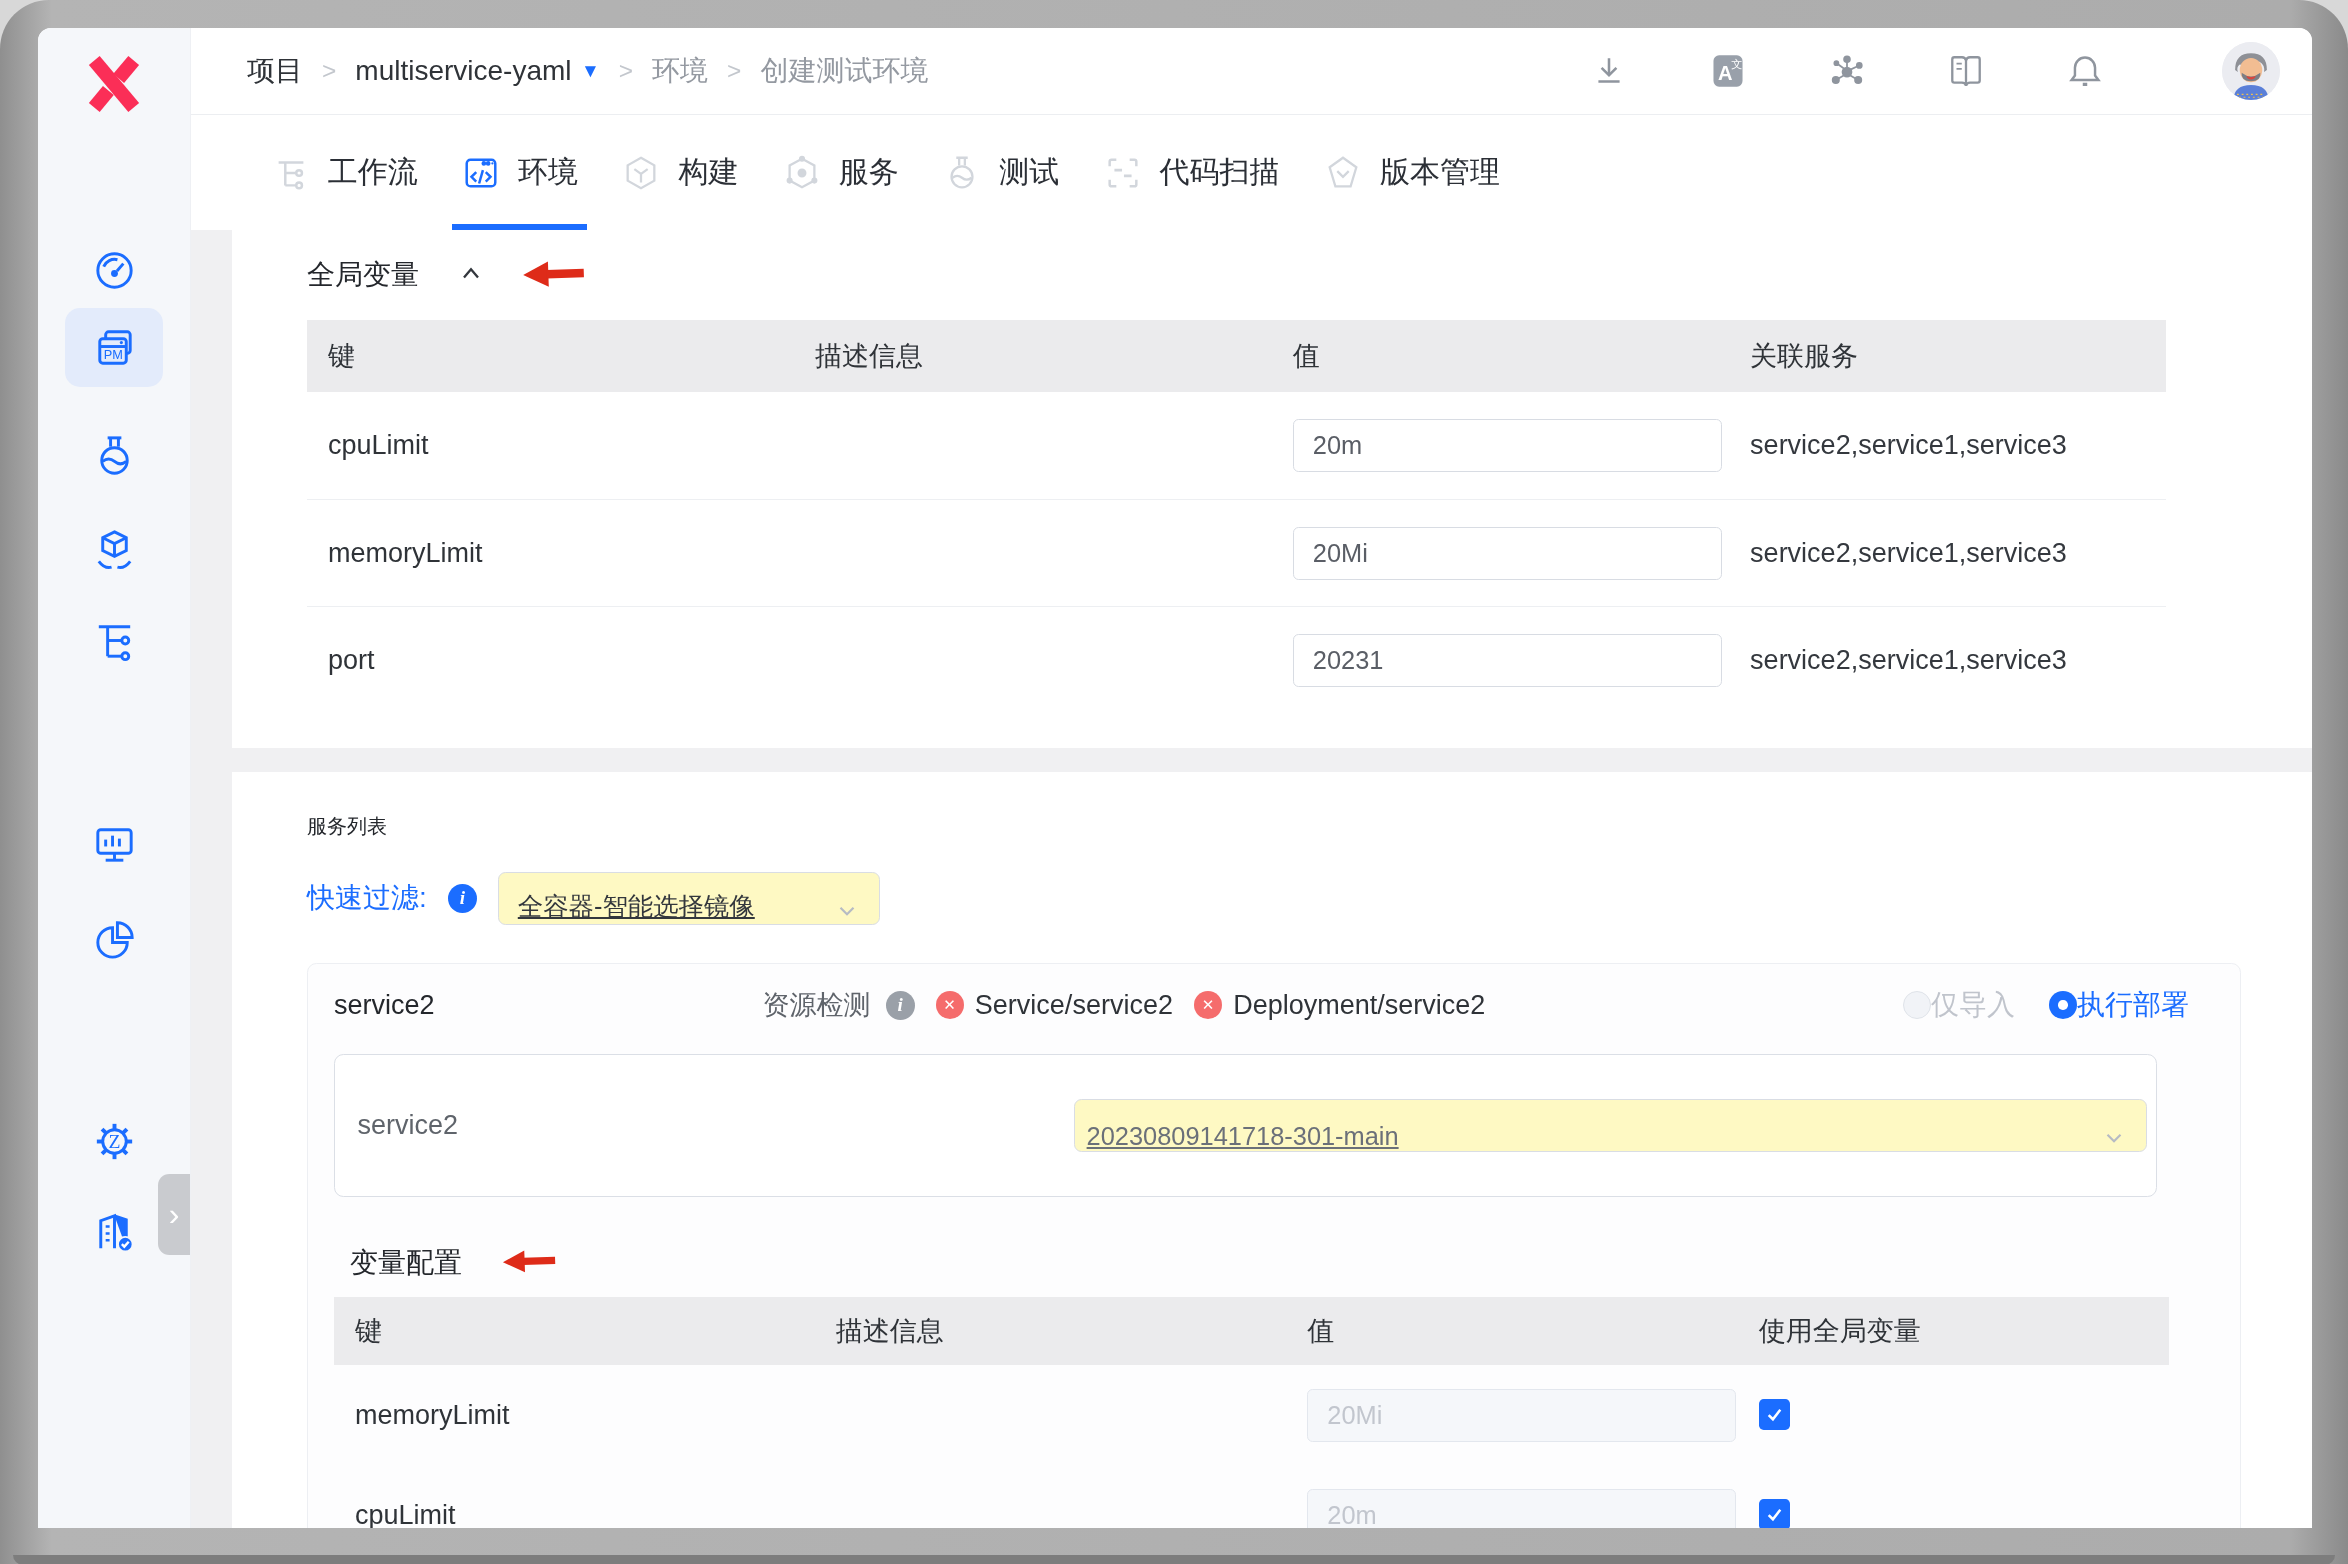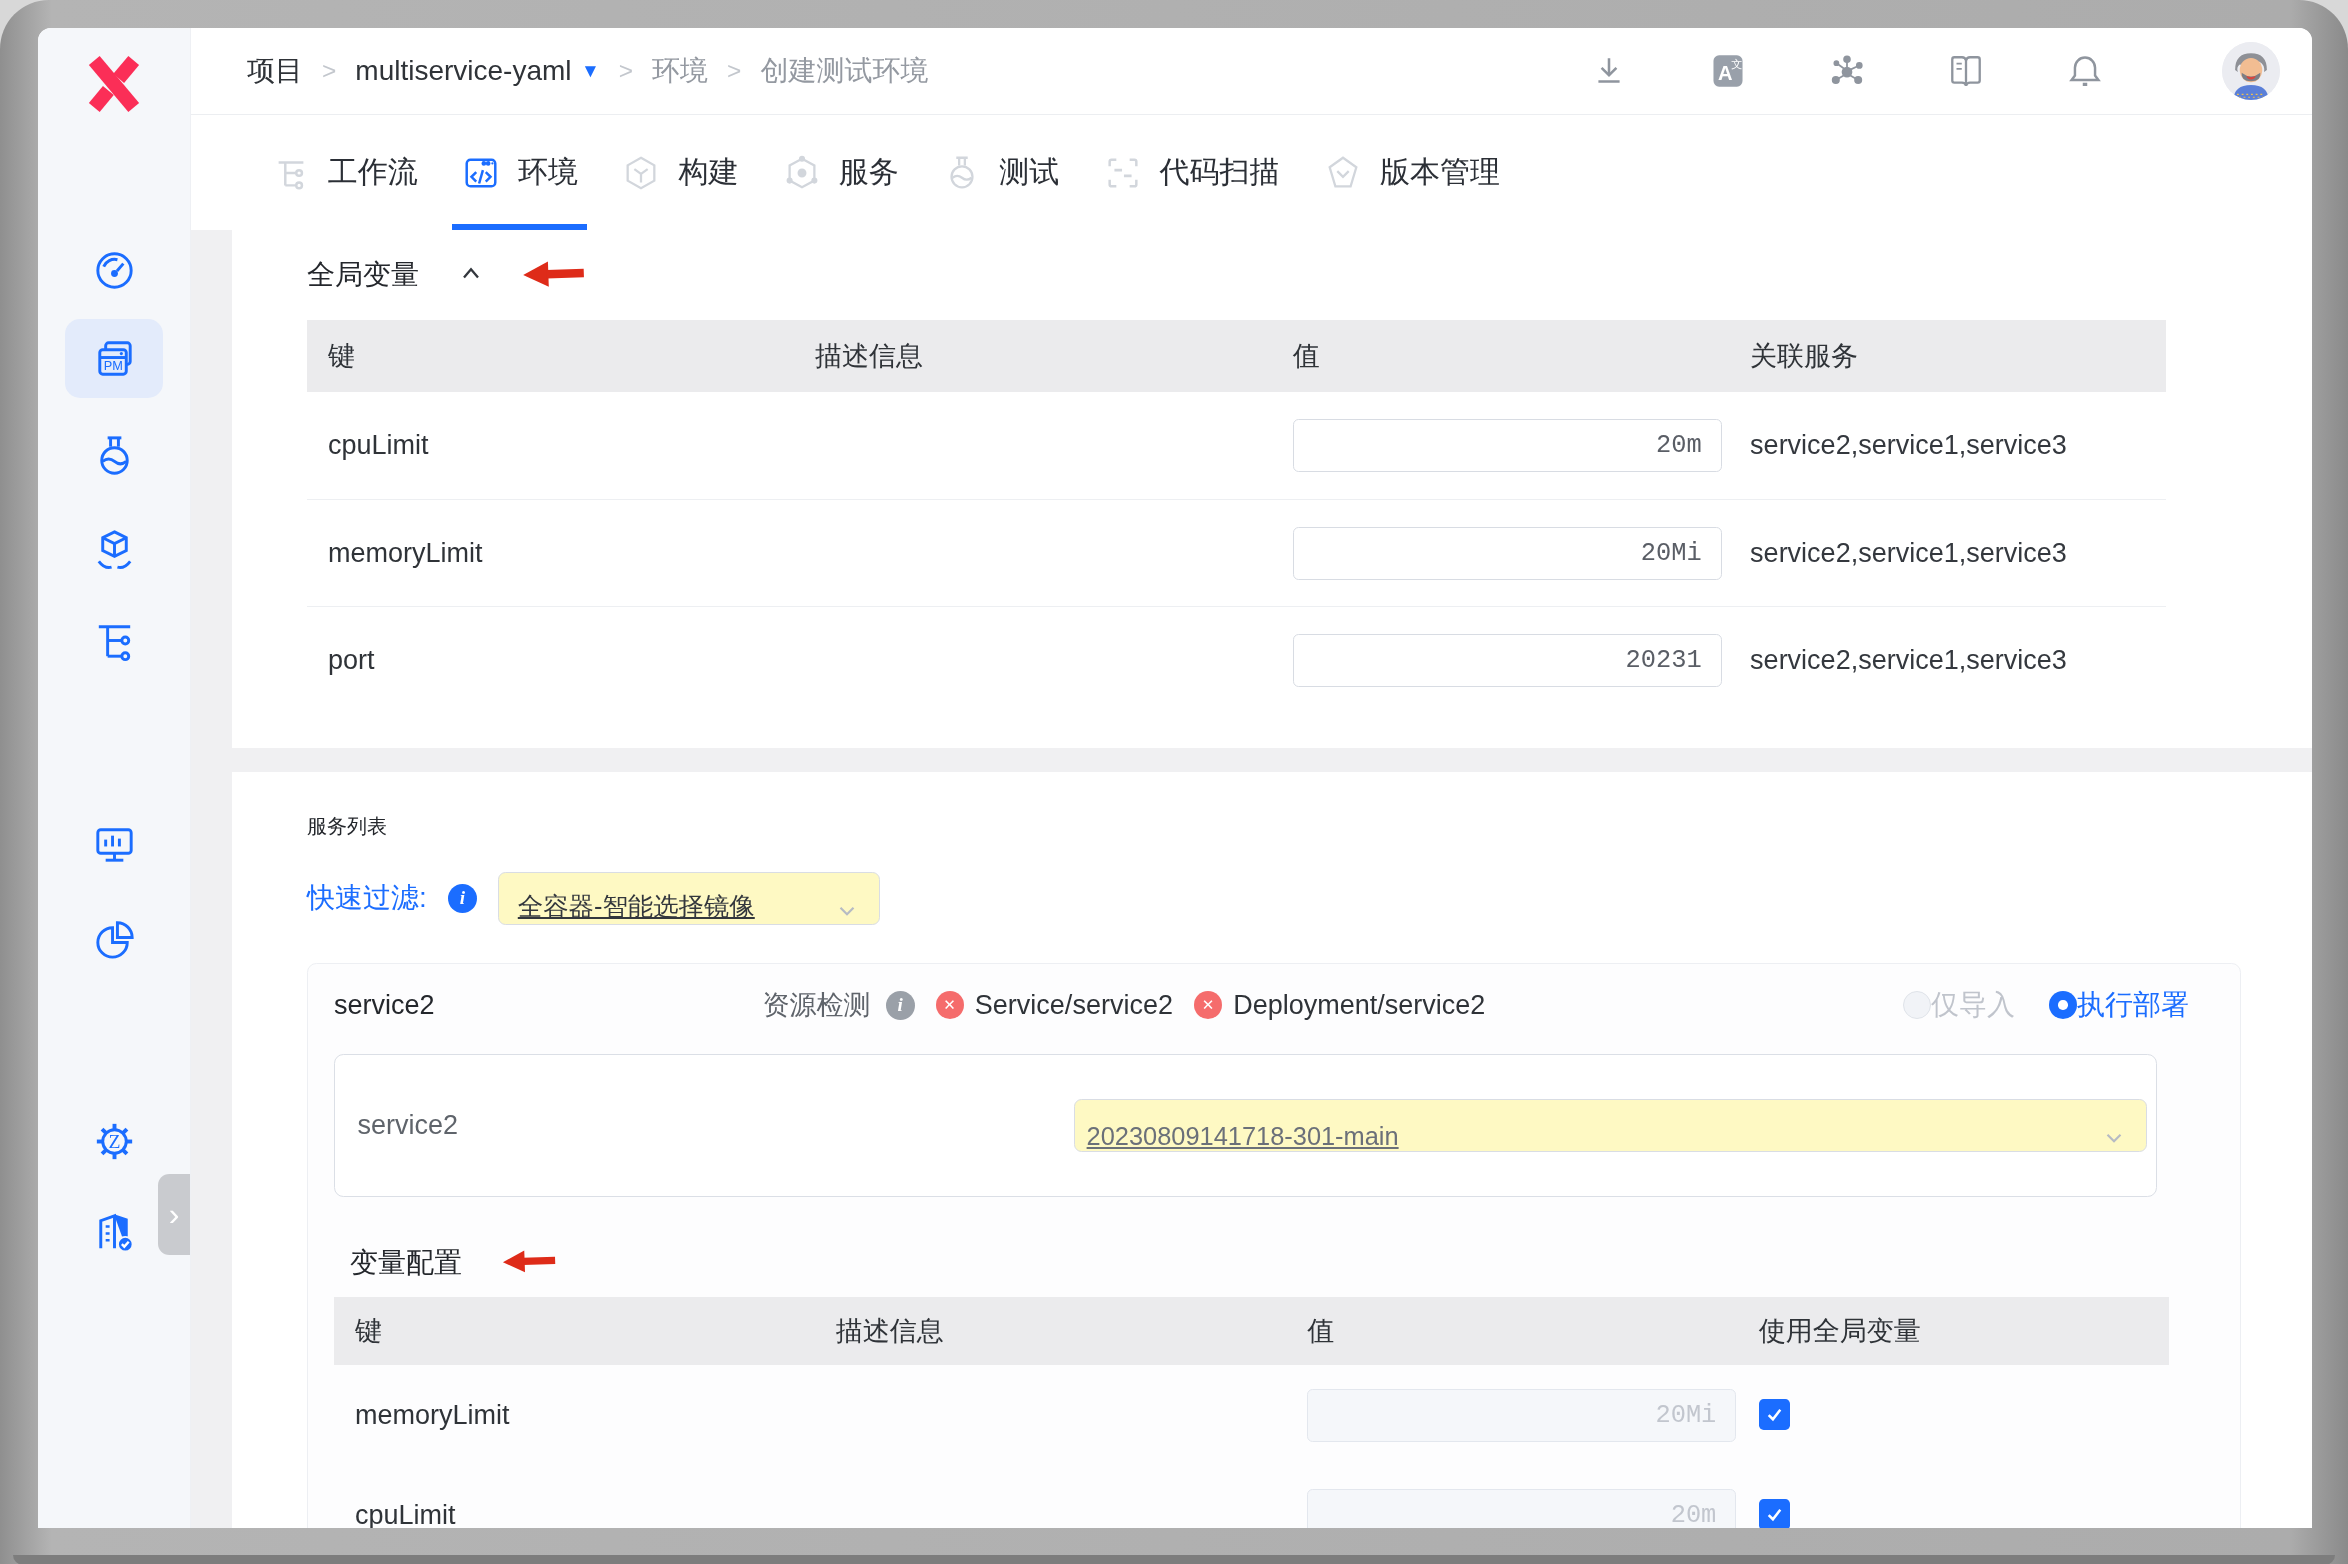--- a/index.html
+++ b/index.html
@@ -58,21 +58,21 @@
   .thead, .trow { display:grid; grid-template-columns:26.2% 25.7% 24.6% 23.5%; align-items:center; }
   .thead { background:#ebebed; height:72px; font-size:26px; color:#45494f; }
   .tbl2 .thead { height:68px; }
   .cell { padding-left:21px; font-size:27px; color:#2f3338; overflow:hidden; white-space:nowrap; }
   .trow { min-height:107px; }
   .tbl1 .trow + .trow { border-top:0.9px solid #edeff2; }
   .tbl2 .trow { min-height:100px; }
   .tbl2 .trow:first-child { min-height:109px; }
   .svc-names { color:#34383e; }
   .inp { width:429px; height:53px; border:0.9px solid #d8dce3; border-radius:5.6px; padding:0 19px;
-    font-size:25.4px; color:#5a5e66; background:#fff; outline:none; font-family:Liberation Mono, monospace;text-align:right; }
+    font-size:25.4px; color:#5a5e66; background:#fff; outline:none; font-family:Liberation Sans, sans-serif; }
   .inp:disabled { background:#f5f7fa; border-color:#e3e7ee; color:#c2c6ce; }
 
   
   .svc-list-title { margin:41px 8px 0 75px; font-size:20px; color:#24272c; }
   .filter-row { margin:32px 0 0 75px; display:flex; align-items:center; gap:21px; }
   .filter-label { color:#1b6dff; font-size:28px; }
   .info-i { width:29px; height:29px; border-radius:50%; color:#fff; font-size:19px; font-style:italic; font-weight:bold;
     display:inline-flex; align-items:center; justify-content:center; font-family:"Liberation Serif",serif; }
   .info-blue { background:#1b6dff; }
   .info-gray { background:#9aa0a8; }
@@ -124,21 +124,21 @@
 
       <div class="snav" style="top:212px">
         <svg viewBox="0 0 52 52" fill="none" stroke="#1b6dff" stroke-width="3">
           <circle cx="26" cy="26" r="17"></circle>
             <circle cx="26" cy="29" r="3.5" fill="#1b6dff" stroke="none"></circle>
           <path d="M28.5 26.5 L35 19"></path>
             <path d="M15 22 a12 12 0 0 1 14-7"></path>
           </svg>
       </div>
 
-      <div class="snav-active" style="top:291px">
+      <div class="snav-active" style="top:280px">
         <svg viewBox="0 0 52 52" width="51" height="51" fill="none" stroke="#1b6dff" stroke-width="3">
           <rect x="17" y="10" width="25" height="22" rx="3"></rect>
           <rect x="11" y="17" width="27" height="25" rx="3" fill="#e3ebfb"></rect>
           <path d="M11 25 h27"></path>
             <circle cx="33" cy="21" r="1.6" fill="#1b6dff" stroke="none"></circle>
           <text x="15" y="38" font-size="13" fill="#1b6dff" stroke="none" font-family="Liberation Sans,sans-serif">PM</text>
         </svg>
       </div>
 
       <div class="snav" style="top:398px">

